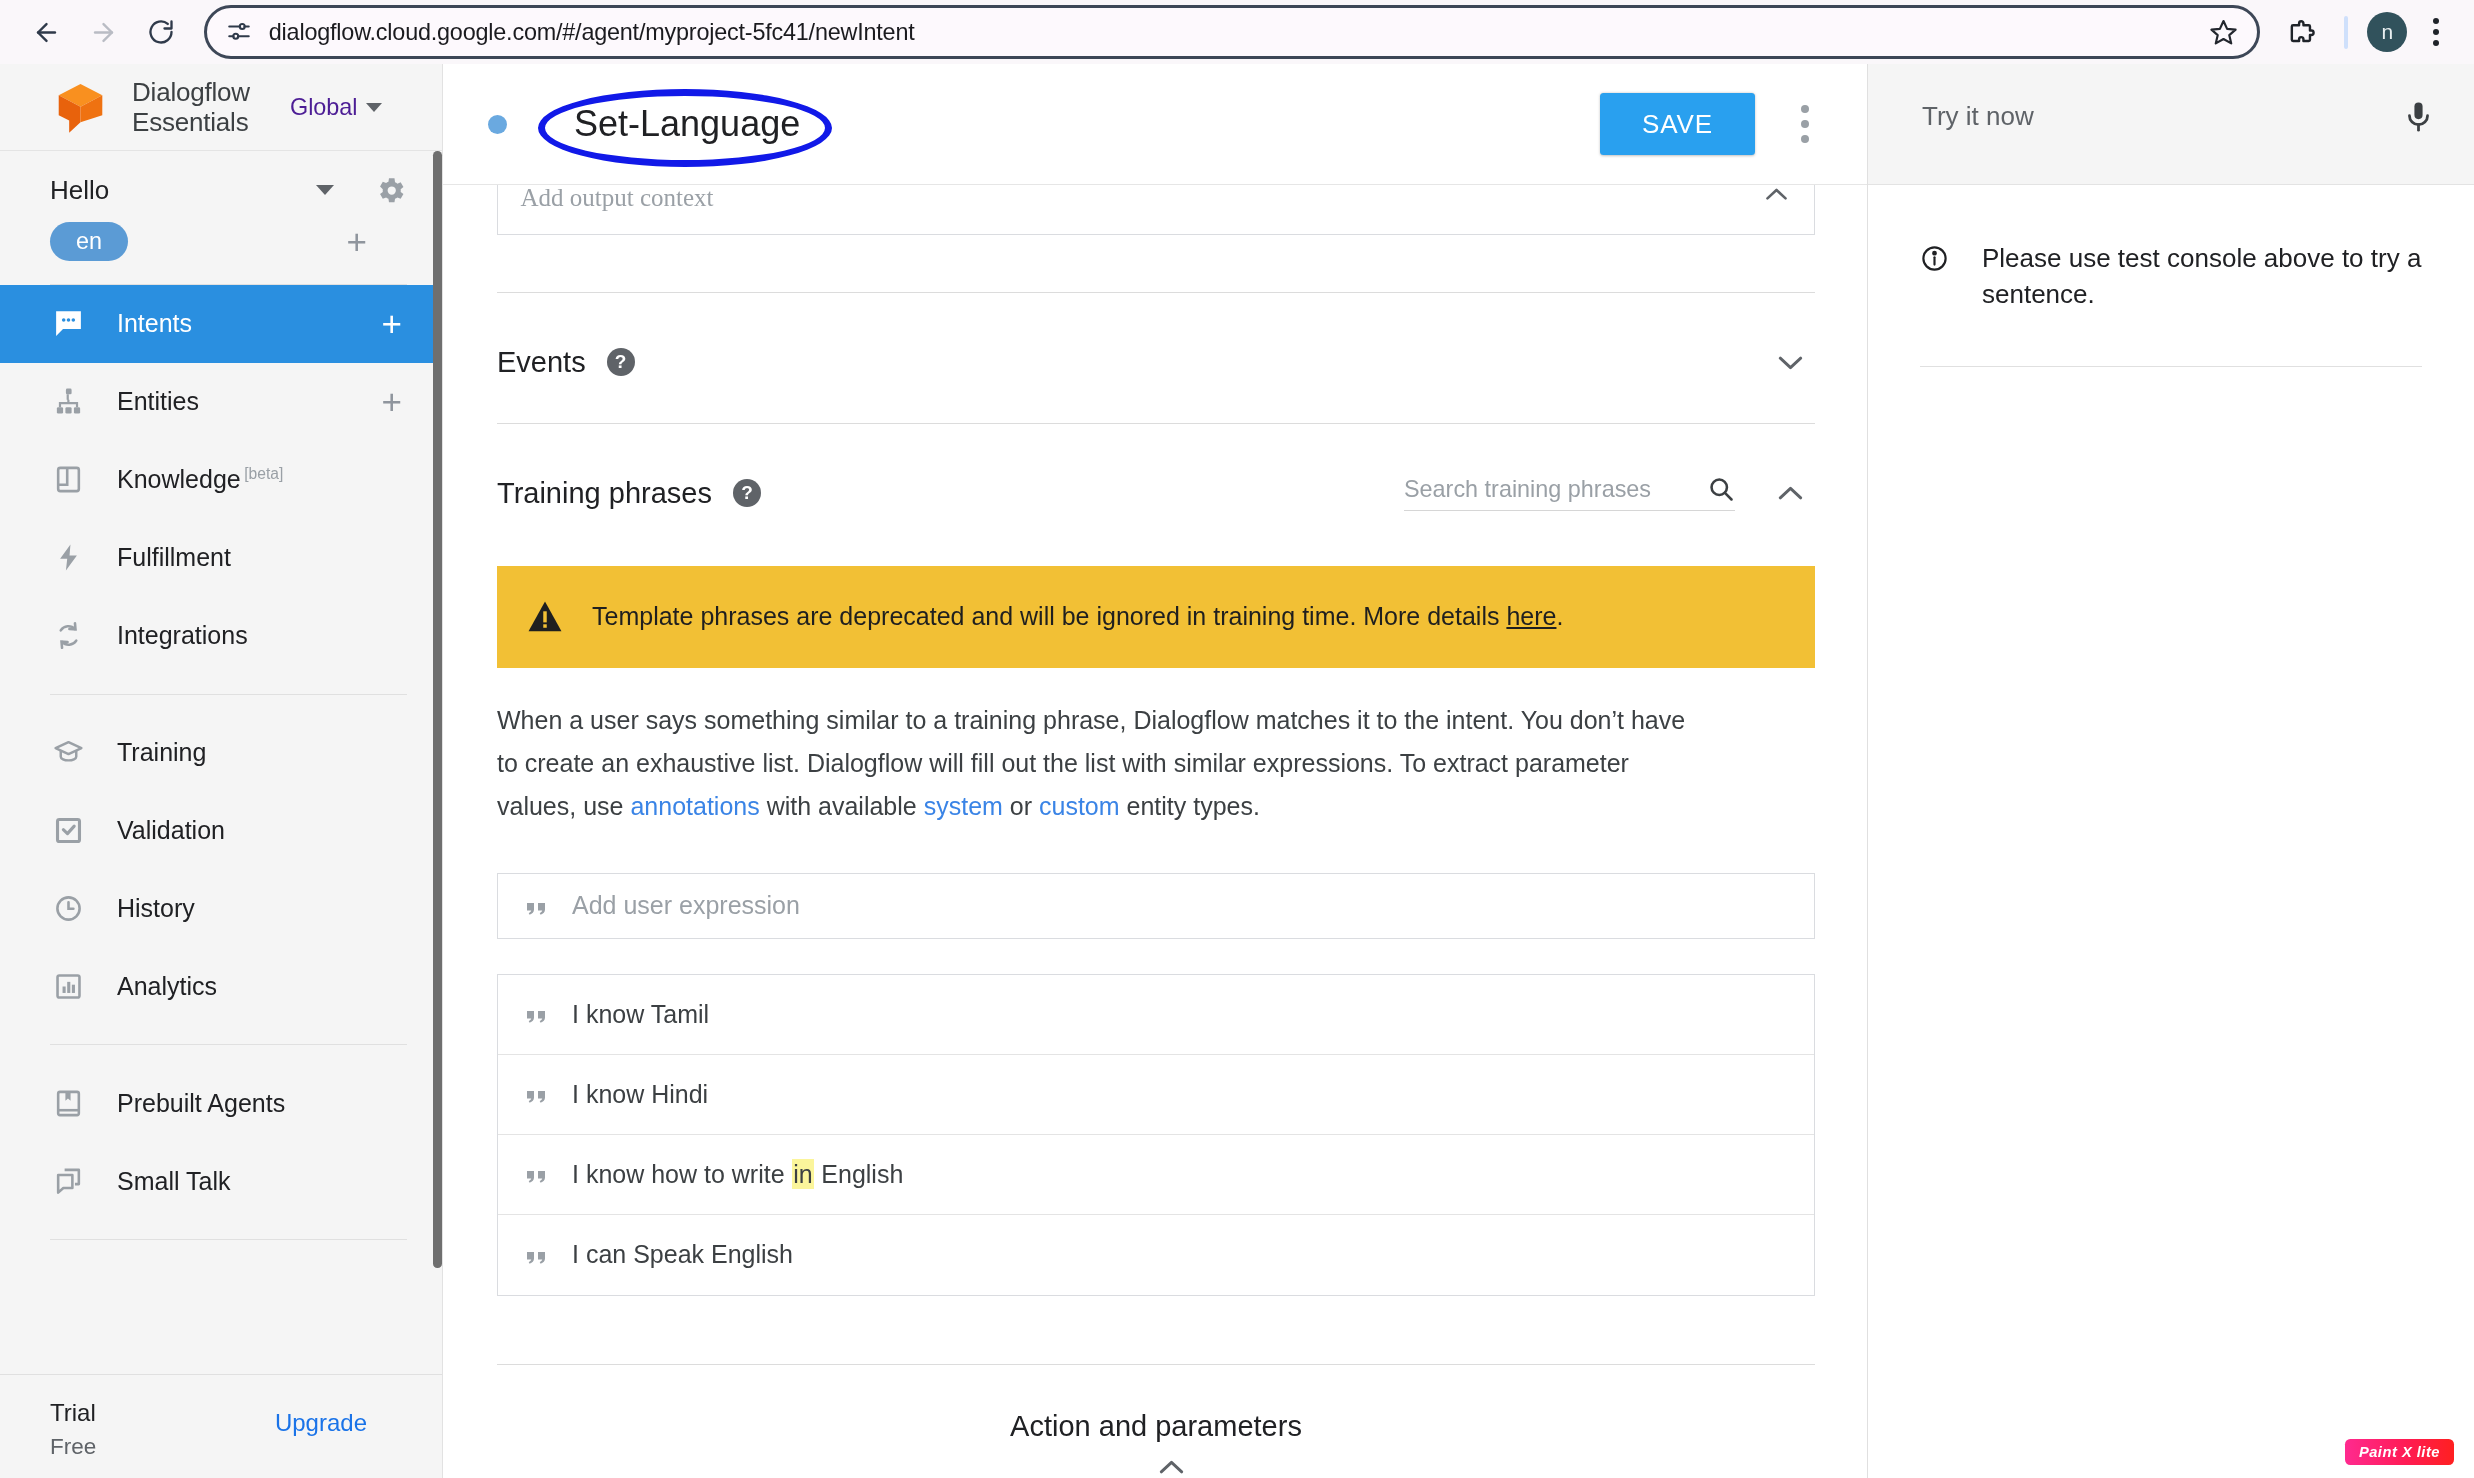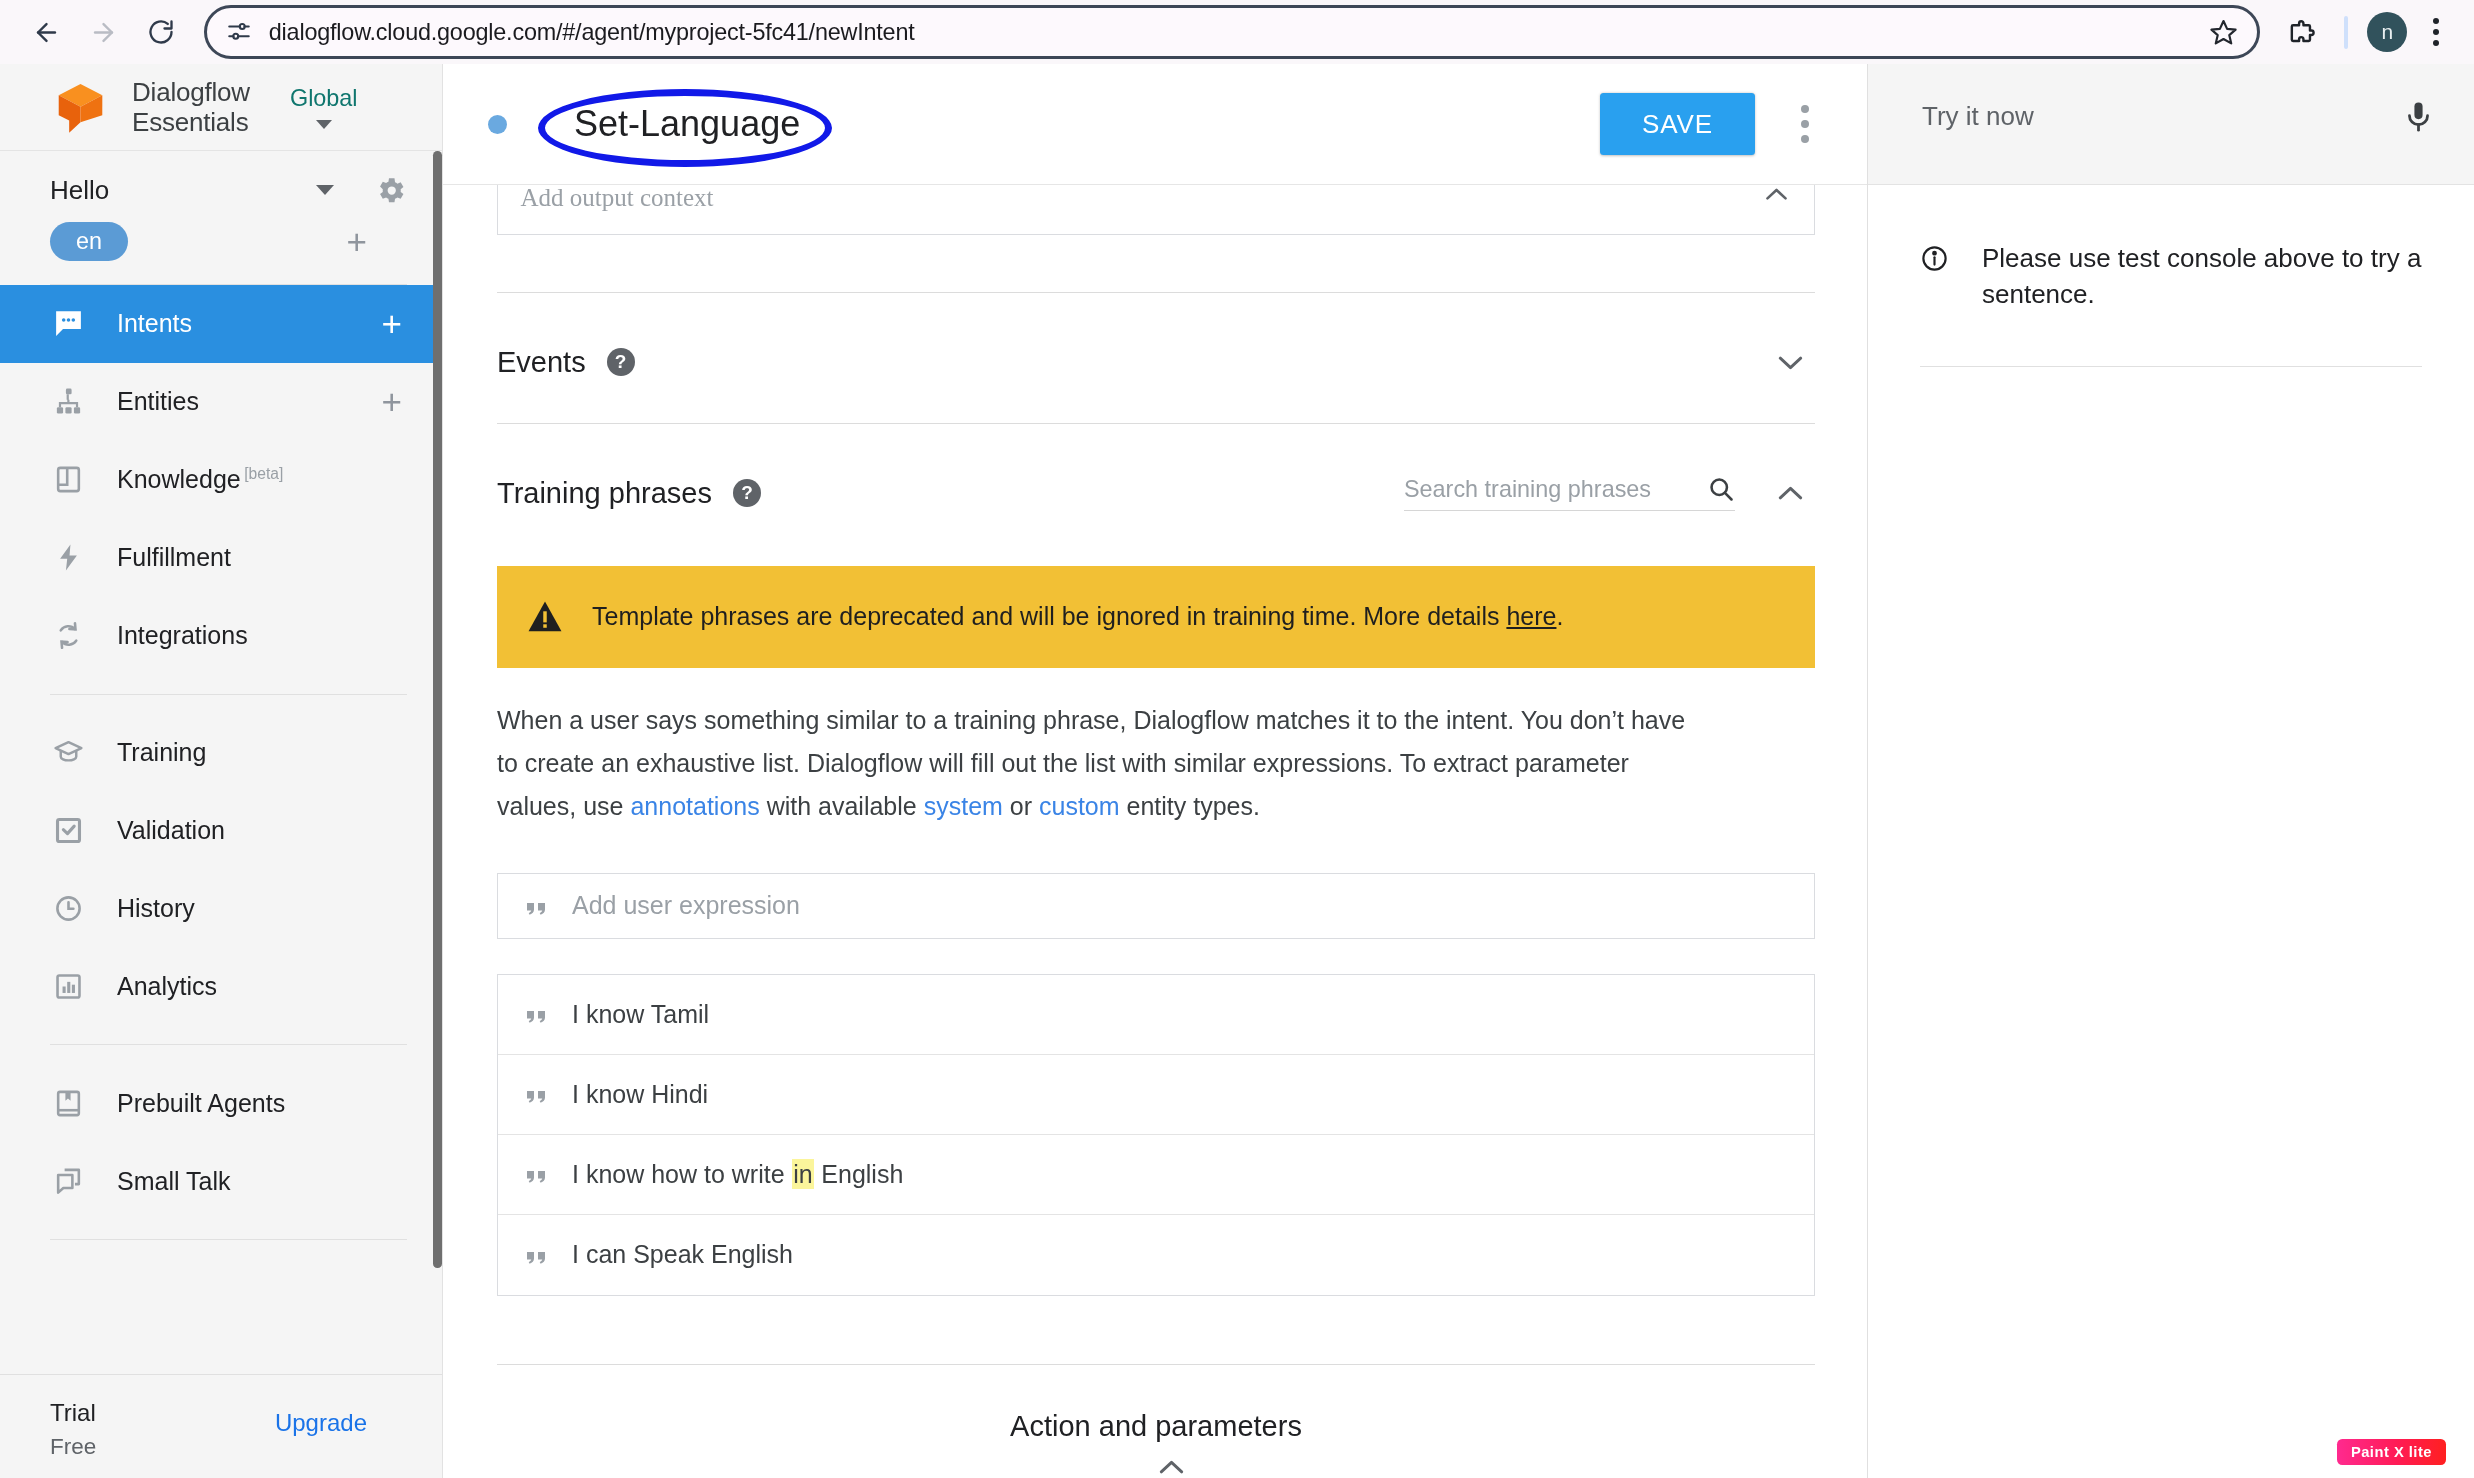--- a/index.html
+++ b/index.html
@@ -86,22 +86,22 @@
     background: #f5f5f5;
     border-bottom: 0.9px solid #e4e4e4;
   }
   .brand-logo { width: 61px; height: 61px; flex: 0 0 auto; }
   .brand-name {
     font-size: 26px; line-height: 30px; color: #3c4043;
     letter-spacing: -0.2px;
   }
   .brand-region {
     margin-left: 19px;
-    font-size: 23.4px; color: #0f766e;
-    display: flex; align-items: center; gap: 8.7px; flex-direction: column;
+    font-size: 23.4px; color: #4c1d95;
+    display: flex; align-items: center; gap: 8.7px;
   }
   .caret-down {
     width: 0; height: 0;
     border-left: 8.7px solid transparent;
     border-right: 8.7px solid transparent;
     border-top: 9.5px solid #5f6368;
   }
 
   .agent-row {
     padding: 22.5px 35px 7px 50px;
@@ -329,25 +329,26 @@
   .try-text { font-size: 26px; color: #5f6368; flex: 1; }
   .mic-icon { color: #3c4043; display:flex; }
 
   .try-body { padding: 55px 52px 0 52px; }
   .info-line { display: flex; align-items: flex-start; gap: 33px; }
   .info-icon { flex: 0 0 auto; color:#202124; display:flex; margin-top: 3.5px;}
   .info-text { font-size: 26px; line-height: 36px; color: #202124; }
   .right-div { height: 0.9px; background:#e0e0e0; margin: 54px 0 0 0; }
 
   .watermark {
-    position: absolute; right: 29px; bottom: 14px;
+    position: absolute; right: 21px; bottom: 14px;
     background: linear-gradient(90deg,#ff2a8f 0%,#ff1b55 55%,#ff2020 100%);
     color:#fff; font-size: 14.7px; font-weight: bold;
     padding: 5.2px 14px; border-radius: 5.2px;
     letter-spacing: 0.5px;
+    font-style: italic;
   }
 </style>
 </head>
 <body>
 
 <div class="browser-bar">
   <div class="nav-btn" title="Back">
     <svg width="29" height="29" viewBox="0 0 24 24" fill="none" stroke="currentColor" stroke-width="2" stroke-linecap="round" stroke-linejoin="round">
         <line x1="19" y1="12" x2="5" y2="12"></line>
         <polyline points="12 19 5 12 12 5"></polyline>

